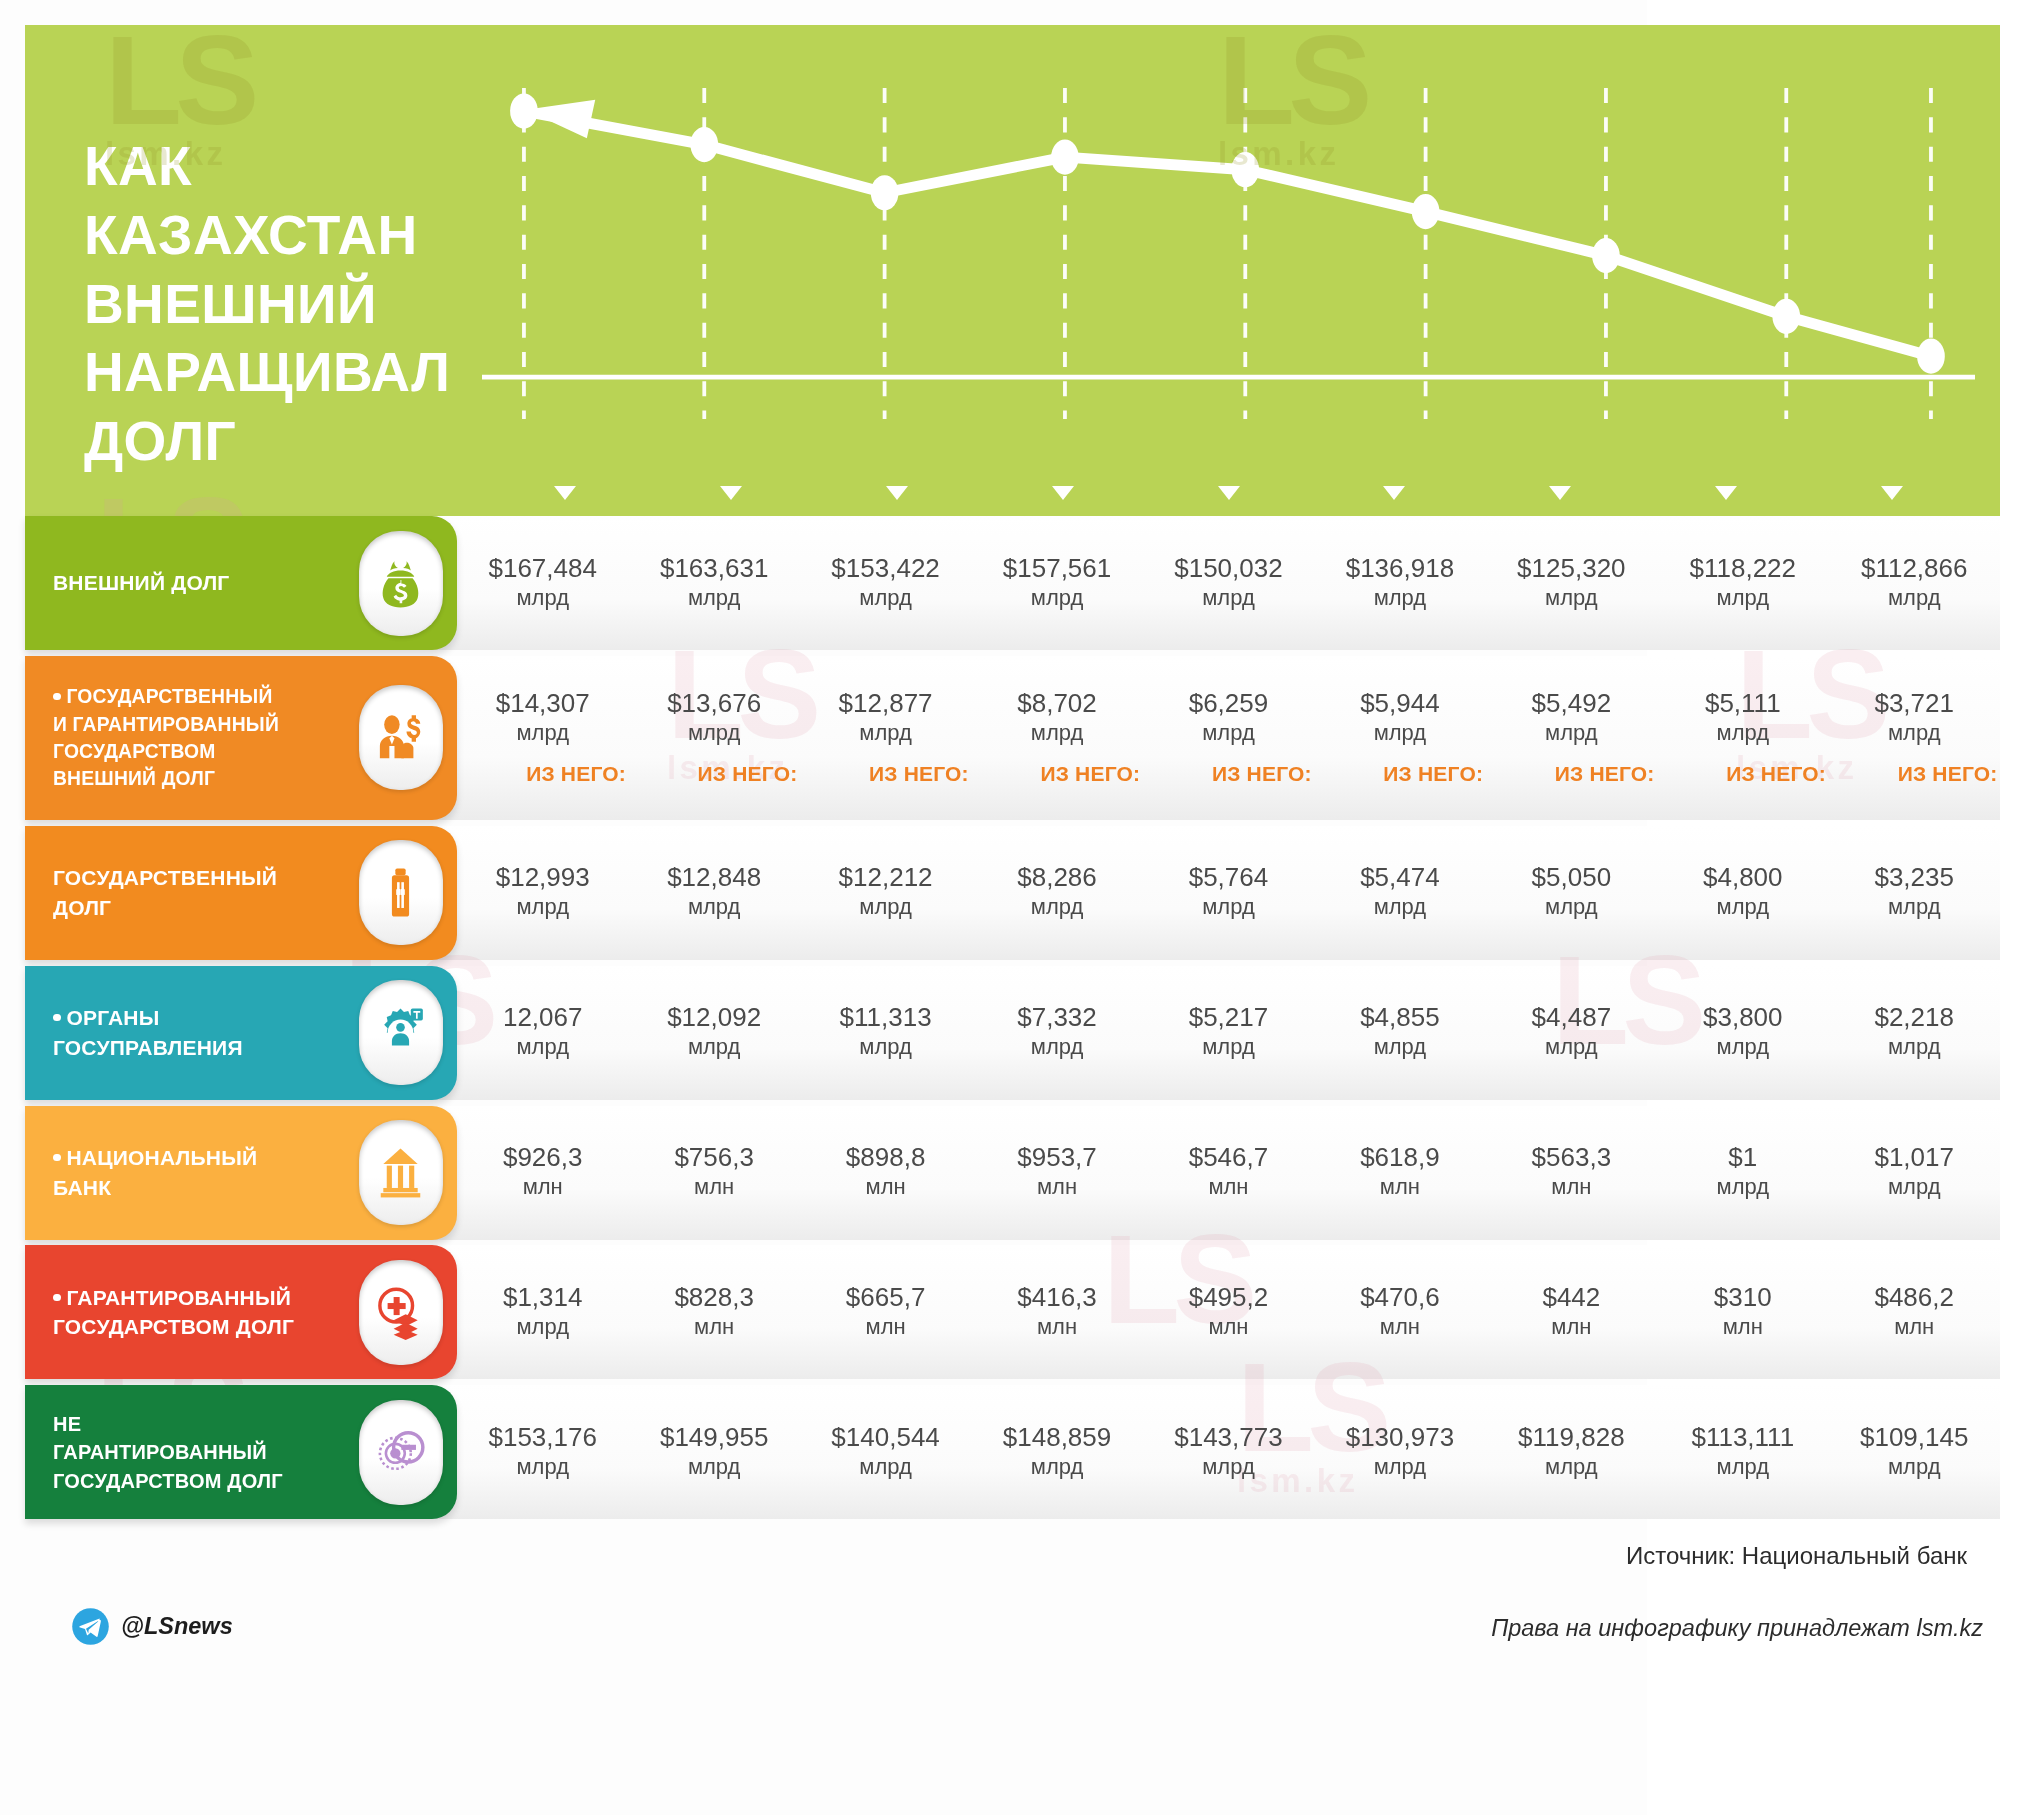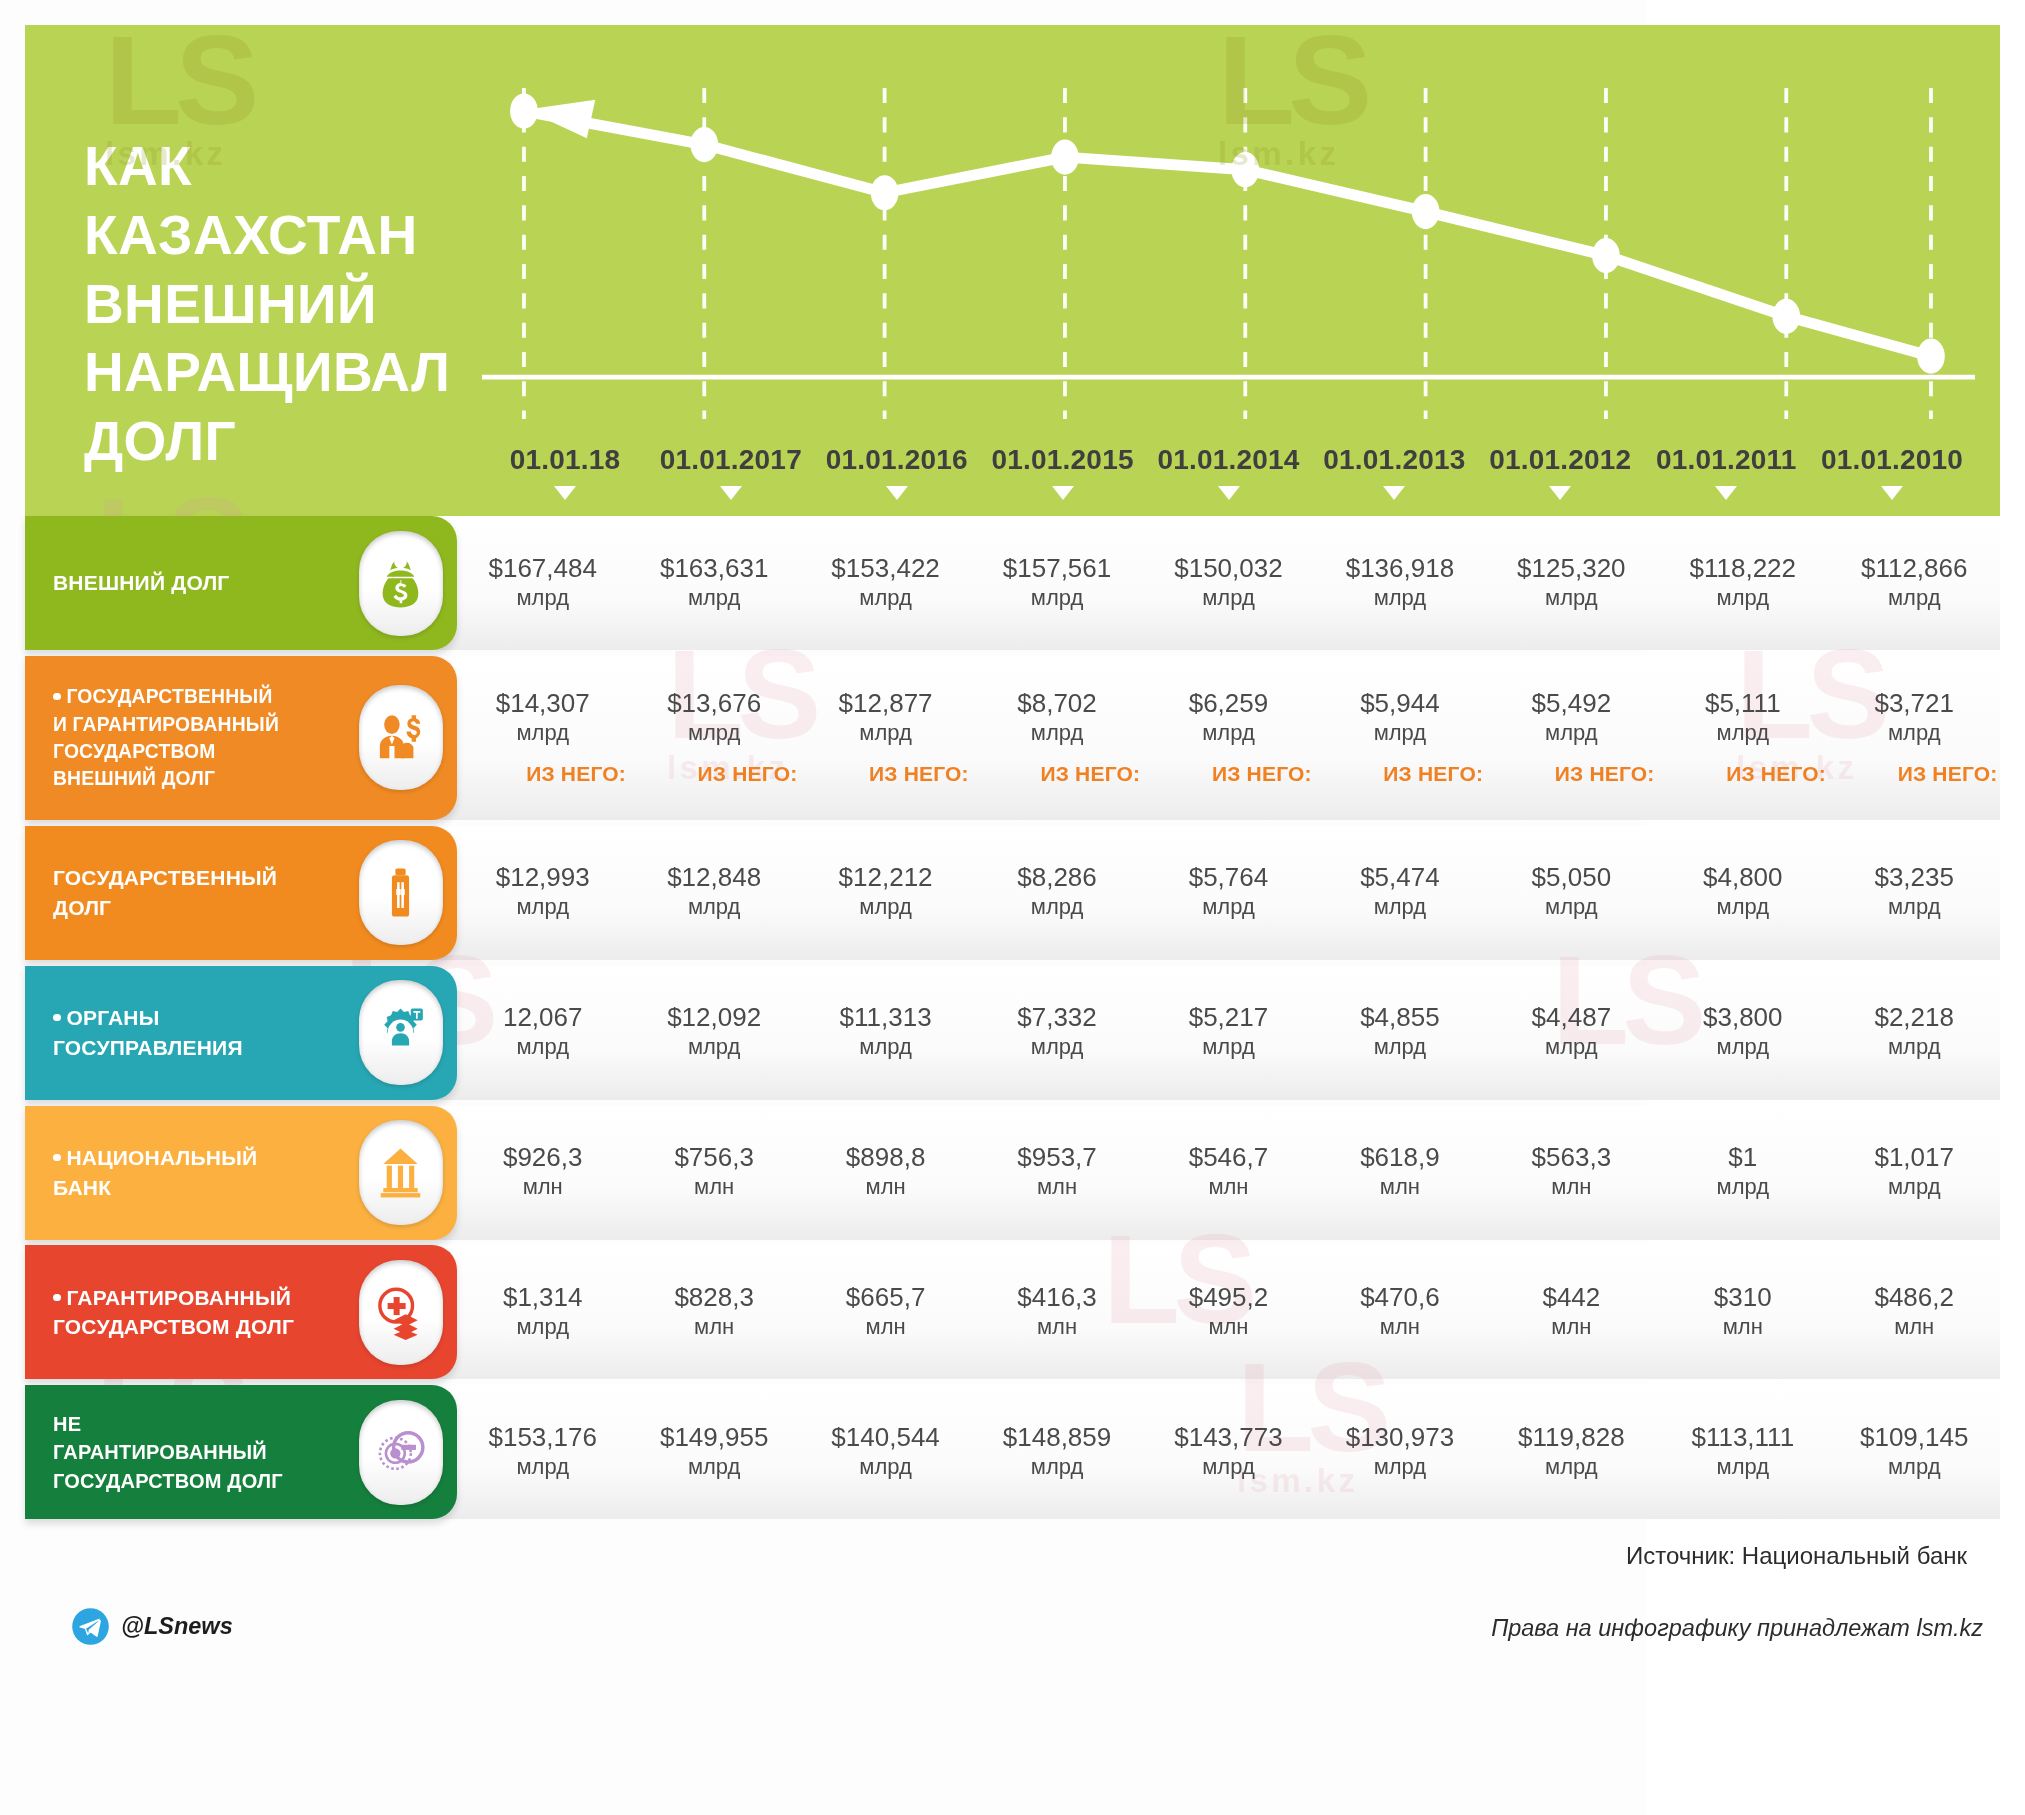--- a/index.html
+++ b/index.html
@@ -241,31 +241,20 @@
           <ellipse cx="1820" cy="195" rx="33" ry="42"></ellipse>
           <ellipse cx="2250" cy="295" rx="33" ry="42"></ellipse>
           <ellipse cx="2680" cy="400" rx="33" ry="42"></ellipse>
           <ellipse cx="3110" cy="545" rx="33" ry="42"></ellipse>
           <ellipse cx="3455" cy="640" rx="33" ry="42"></ellipse>
         </g>
         <polygon fill="#ffffff" points="104,52 270,28 250,120"></polygon>
       </svg>
     </div>
 
-    <div class="date-row">
-      <div class="date-cell">01.01.18</div>
-      <div class="date-cell">01.01.2017</div>
-      <div class="date-cell">01.01.2016</div>
-      <div class="date-cell">01.01.2015</div>
-      <div class="date-cell">01.01.2014</div>
-      <div class="date-cell">01.01.2013</div>
-      <div class="date-cell">01.01.2012</div>
-      <div class="date-cell">01.01.2011</div>
-      <div class="date-cell">01.01.2010</div>
-    </div>
 
     <div class="tri-row">
       <div class="tri-cell">
           <div class="tri"></div>
         </div>
       <div class="tri-cell">
           <div class="tri"></div>
         </div>
       <div class="tri-cell">
           <div class="tri"></div>

